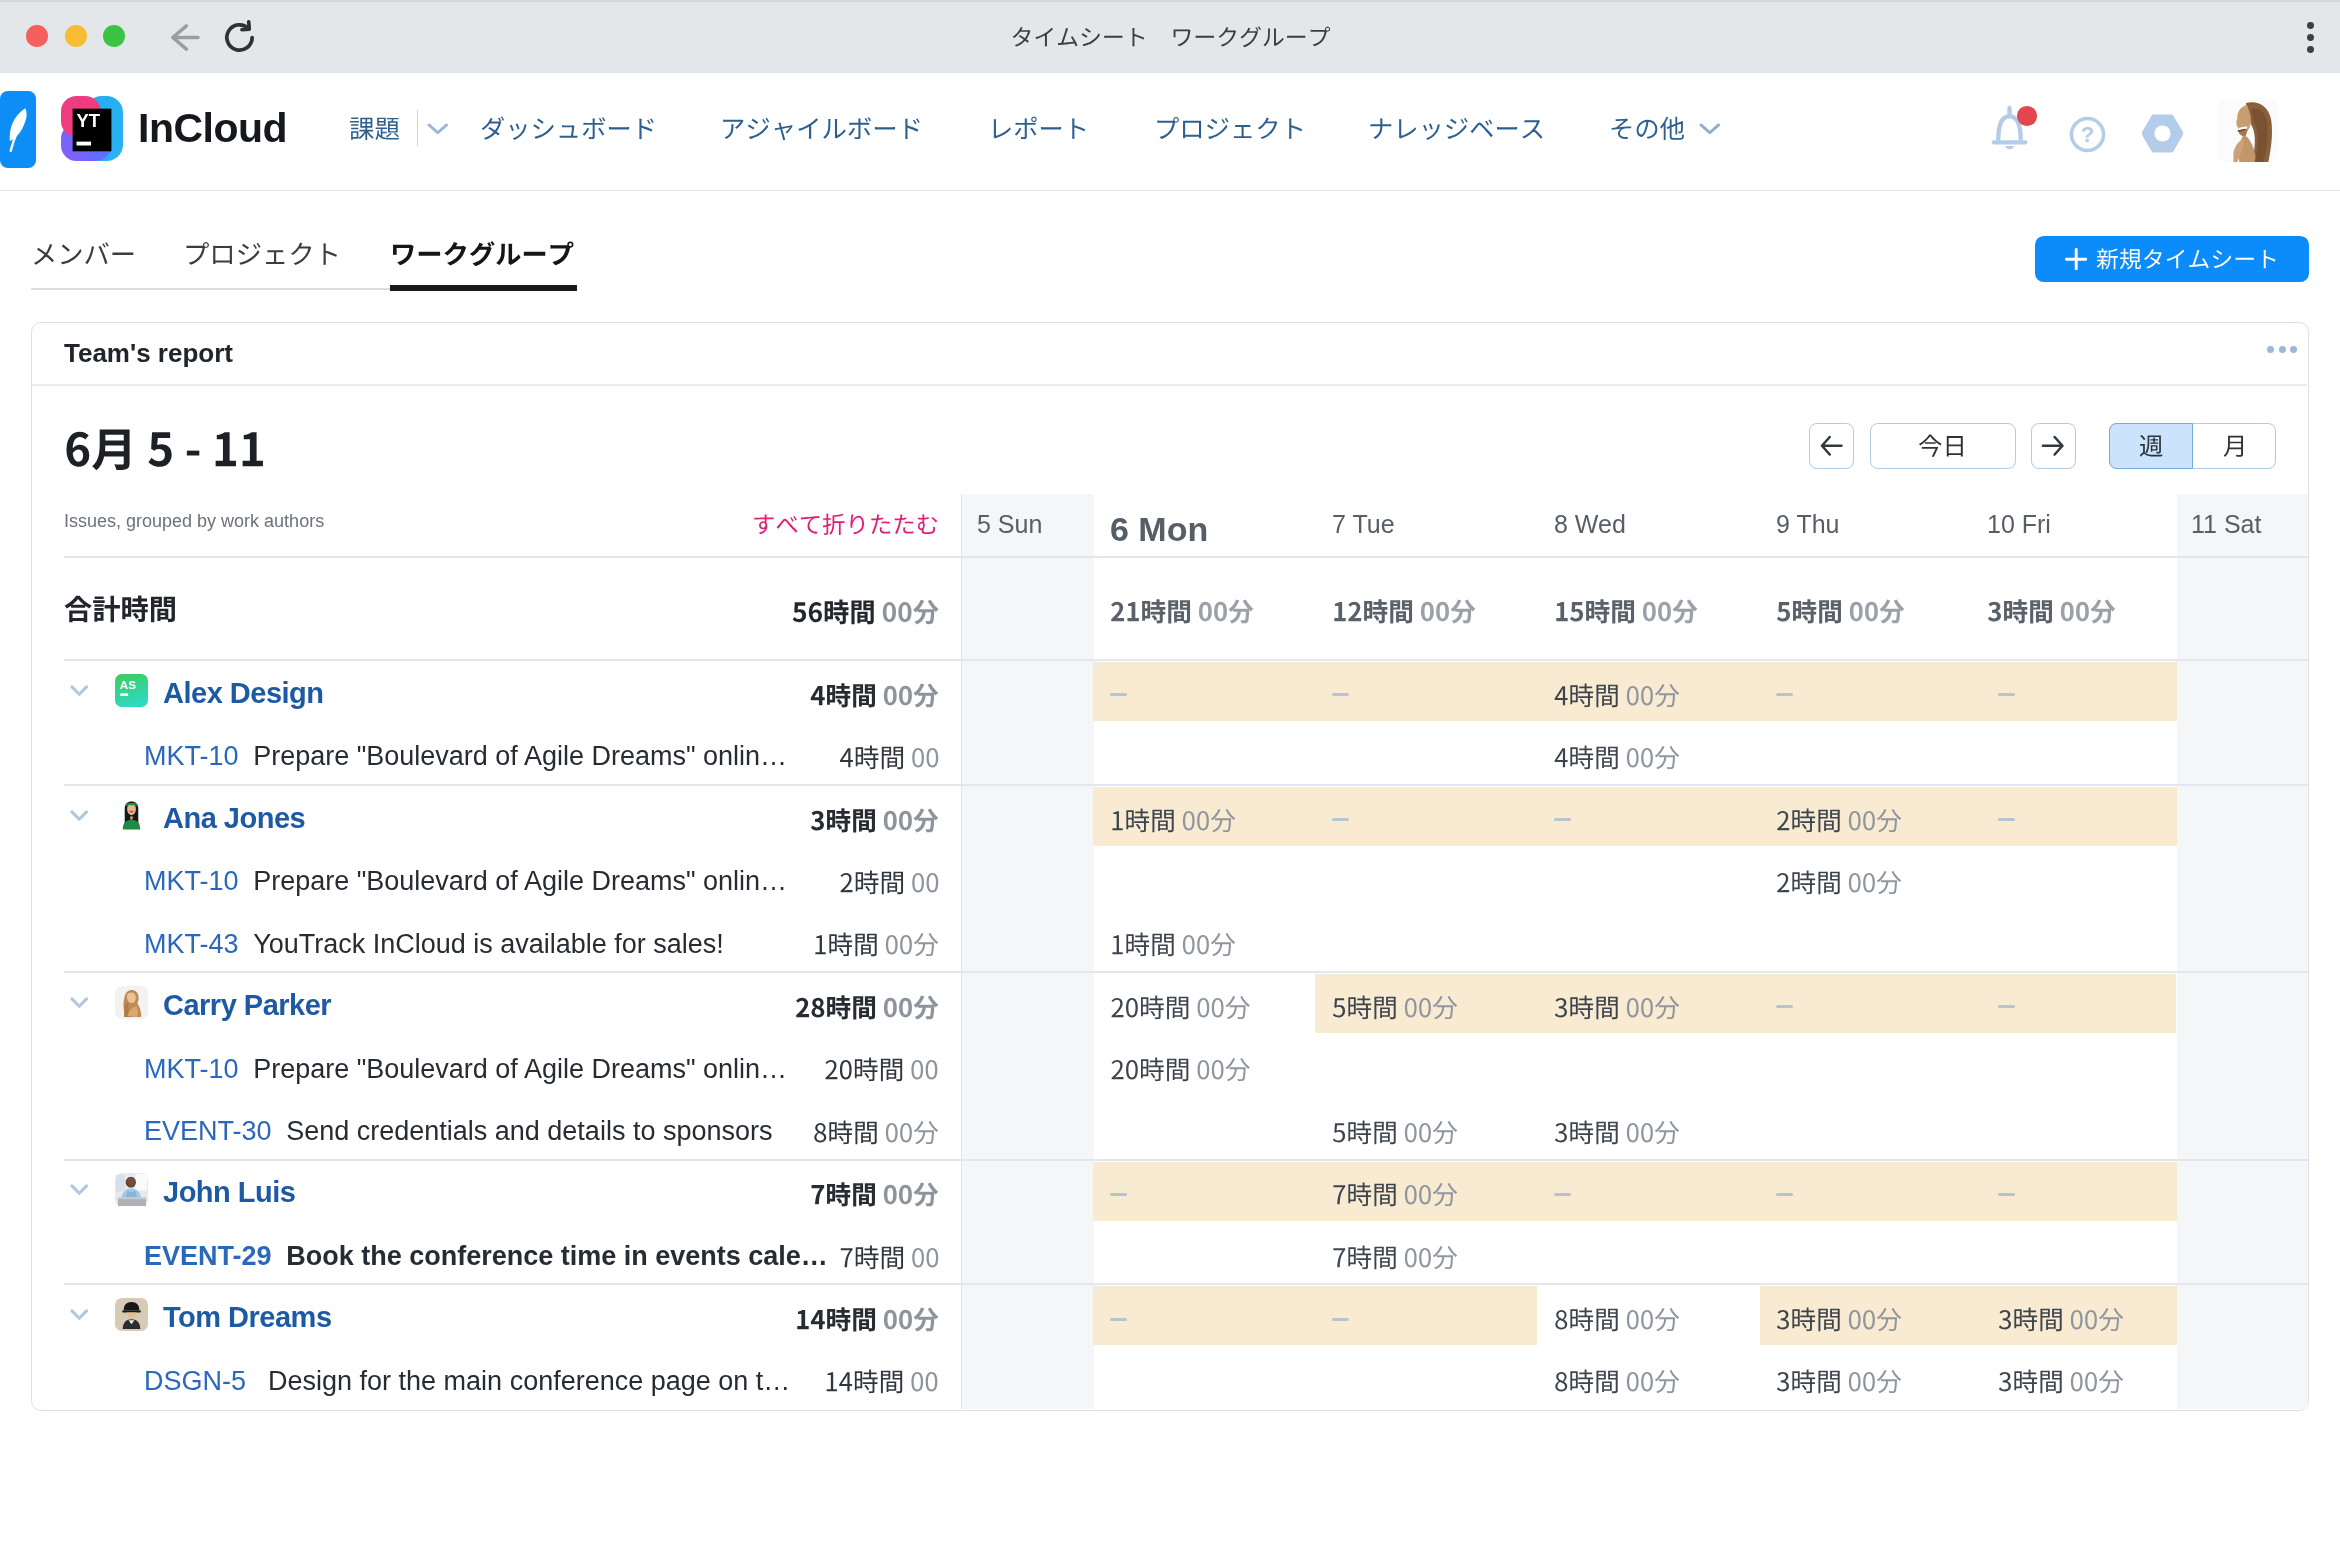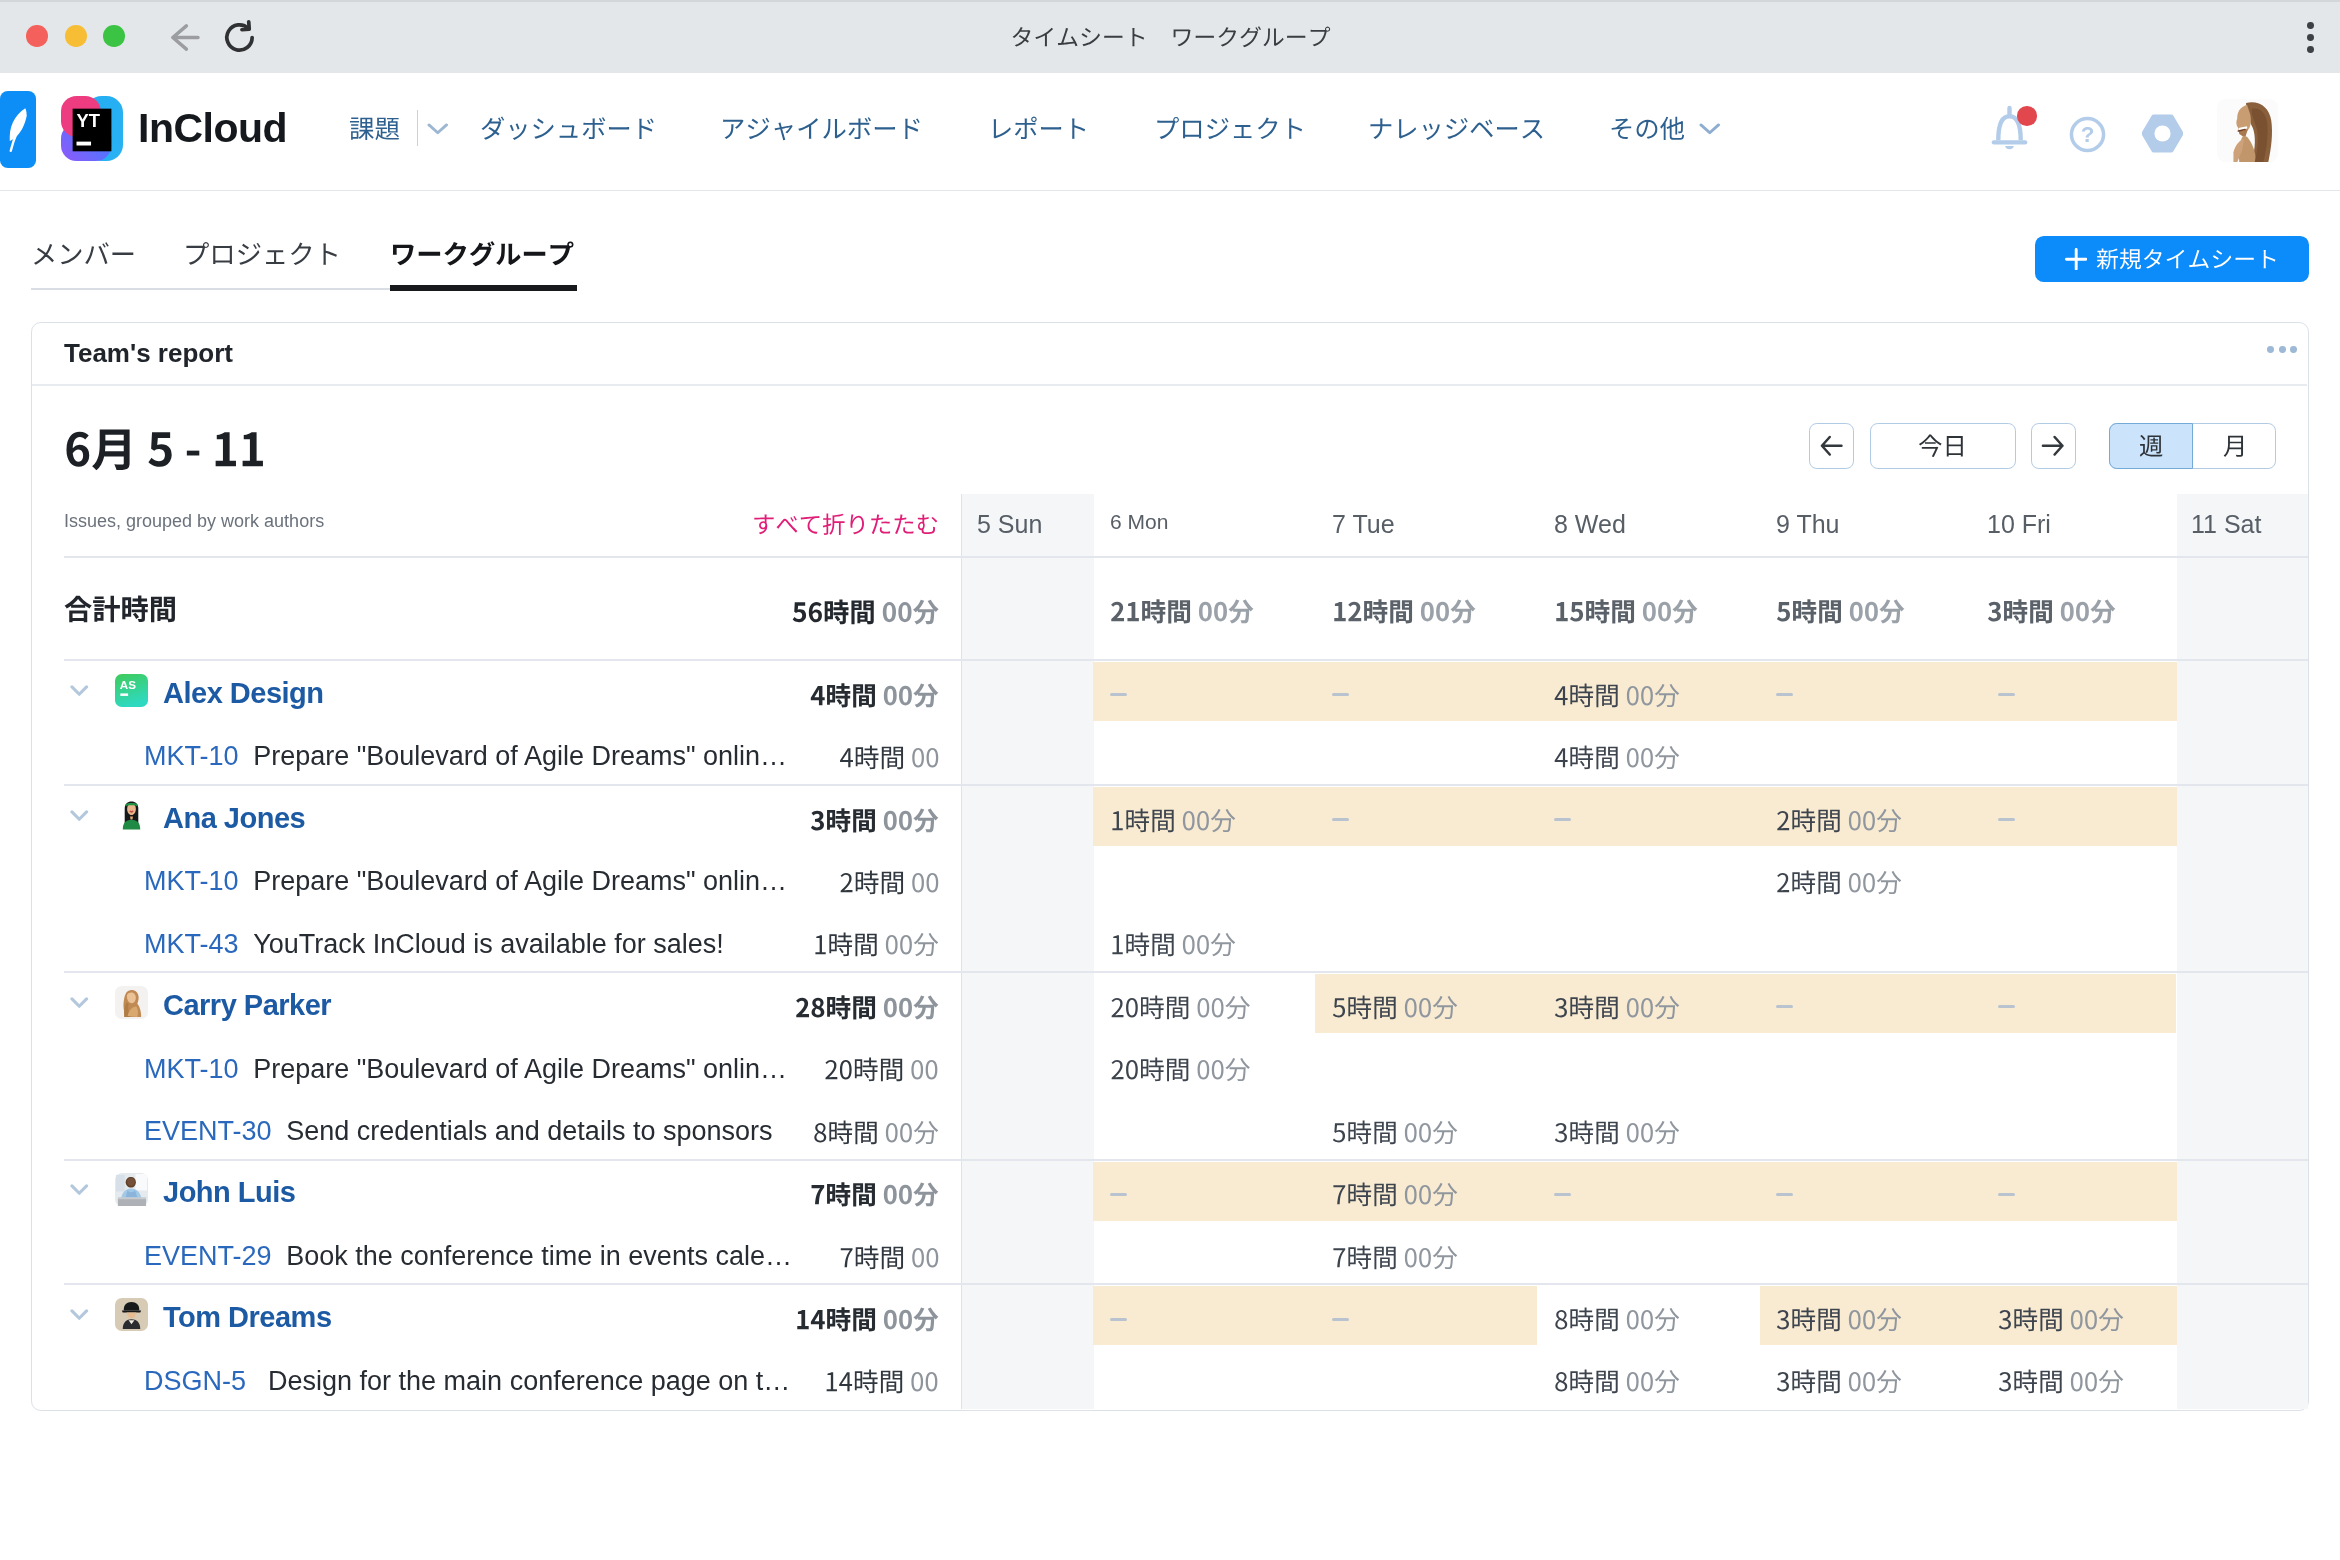--- a/index.html
+++ b/index.html
@@ -258,21 +258,21 @@
         <use href="#g54" x="1000"></use>
         <use href="#g55" x="2000"></use>
         <use href="#g56" x="3000"></use>
         <use href="#g57" x="4000"></use>
         <use href="#g58" x="5000"></use>
         <use href="#g58" x="6000"></use>
         <use href="#g59" x="7000"></use>
       </g>
     </svg></div>
 <div style="position:absolute;left:977px;top:510px;font-size:25px;color:#575e66;font-weight:400;letter-spacing:0;white-space:nowrap;">5 Sun</div>
-<div style="position:absolute;left:1110px;top:510px;font-size:21px;color:#575e66;font-weight:400;letter-spacing:0;white-space:nowrap;">6 Mon</div>
+<div style="position:absolute;left:1110px;top:510px;font-size:34px;color:#575e66;font-weight:700;letter-spacing:0;white-space:nowrap;">6 Mon</div>
 <div style="position:absolute;left:1332px;top:510px;font-size:25px;color:#575e66;font-weight:400;letter-spacing:0;white-space:nowrap;">7 Tue</div>
 <div style="position:absolute;left:1554px;top:510px;font-size:25px;color:#575e66;font-weight:400;letter-spacing:0;white-space:nowrap;">8 Wed</div>
 <div style="position:absolute;left:1776px;top:510px;font-size:25px;color:#575e66;font-weight:400;letter-spacing:0;white-space:nowrap;">9 Thu</div>
 <div style="position:absolute;left:1987px;top:510px;font-size:25px;color:#575e66;font-weight:400;letter-spacing:0;white-space:nowrap;">10 Fri</div>
 <div style="position:absolute;left:2191px;top:510px;font-size:25px;color:#575e66;font-weight:400;letter-spacing:0;white-space:nowrap;">11 Sat</div>
 <div class="abs" style="left:64px;top:556px;width:2244px;height:1.5px;background:#e3e7ed"></div>
 <div class="abs" style="left:64px;top:659px;width:2244px;height:1.5px;background:#e3e7ed"></div>
 <div class="abs" style="left:64px;top:784px;width:2244px;height:1.5px;background:#e3e7ed"></div>
 <div class="abs" style="left:64px;top:971px;width:2244px;height:1.5px;background:#e3e7ed"></div>
 <div class="abs" style="left:64px;top:1159px;width:2244px;height:1.5px;background:#e3e7ed"></div>
@@ -695,21 +695,21 @@
       </g>
       <g fill="#90969e">
         <use href="#g73" x="2779"></use>
         <use href="#g73" x="3334"></use>
         <use href="#g74" x="3889"></use>
       </g>
     </svg></div>
 <div class="abs" style="left:1554px;top:1193px;width:16.6px;height:2.9px;border-radius:2px;background:#b8c3cf"></div>
 <div class="abs" style="left:1776px;top:1193px;width:16.6px;height:2.9px;border-radius:2px;background:#b8c3cf"></div>
 <div class="abs" style="left:1998px;top:1193px;width:16.6px;height:2.9px;border-radius:2px;background:#b8c3cf"></div>
-<div style="position:absolute;left:144px;top:1241px;font-size:27px;color:#272c33;font-weight:400;letter-spacing:0;white-space:nowrap;line-height:31px;"><span style="color:#2a68bd">EVENT-29</span><span style="color:#272c33;margin-left:14.6px">Book the conference time in events cale…</span></div>
+<div style="position:absolute;left:144px;top:1241px;font-size:27px;color:#272c33;font-weight:700;letter-spacing:0;white-space:nowrap;line-height:31px;"><span style="color:#2a68bd">EVENT-29</span><span style="color:#272c33;margin-left:14.6px">Book the conference time in events cale…</span></div>
 <div style="position:absolute;left:839px;top:1244px;"><svg style="" width="101" height="27" viewBox="0 -900 3889 1050">
       <g fill="#31373f">
         <use href="#g82" x="0"></use>
         <use href="#g70" x="555"></use>
         <use href="#g71" x="1555"></use>
       </g>
       <g fill="#8e949b">
         <use href="#g73" x="2779"></use>
         <use href="#g73" x="3334"></use>
       </g>

